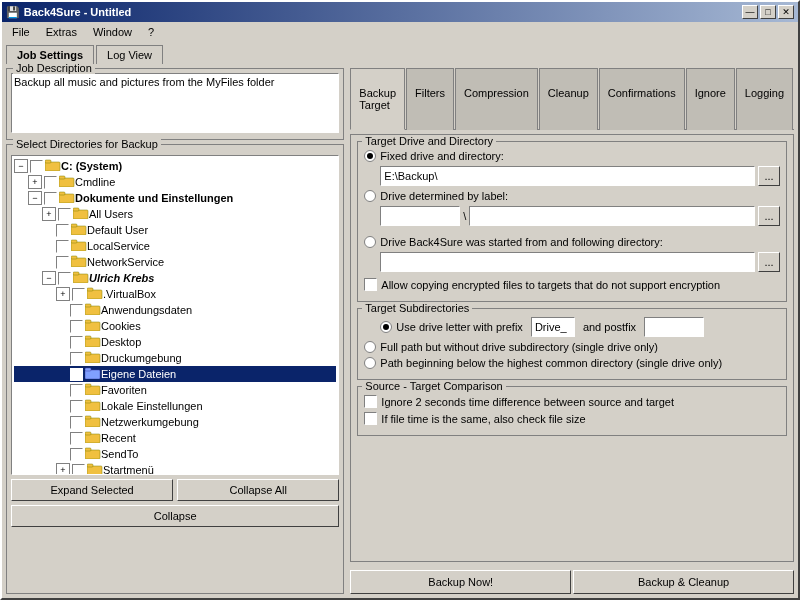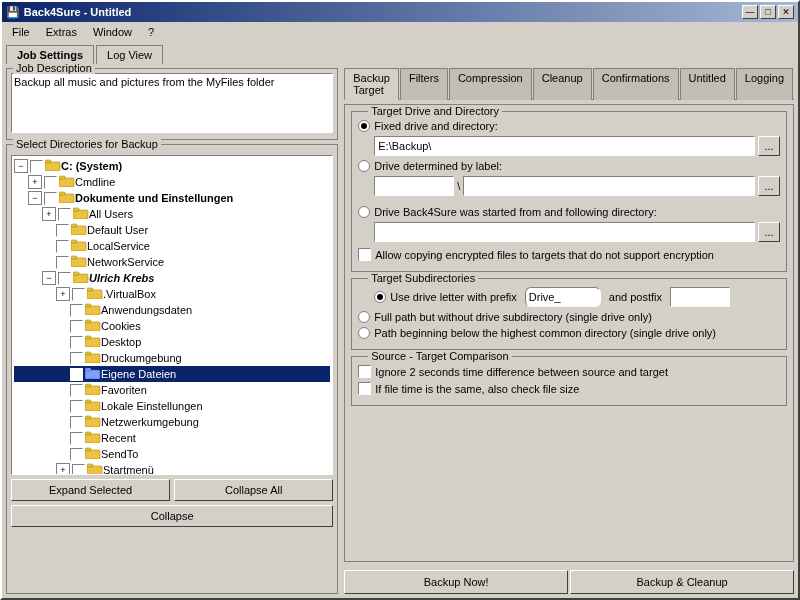--- a/index.html
+++ b/index.html
@@ -204,21 +204,21 @@
       flex: 1;
       display: flex;
       flex-direction: column;
       gap: 4px;
     }
     .tab-bar {
       display: flex;
       border-bottom: 1px solid #808080;
     }
     .tab {
-      padding: 3px 8px;
+      padding: 18px 8px;
       border: 1px solid #808080;
       border-bottom: none;
       background: #c0bdb5;
       cursor: pointer;
       font-size: 11px;
       margin-right: 1px;
       margin-bottom: -1px;
     }
     .tab.active {
       background: #d4d0c8;
@@ -236,21 +236,21 @@
     .section-group {
       border: 1px solid #808080;
       padding: 8px 6px 6px;
       position: relative;
       margin-bottom: 6px;
       background: #d4d0c8;
     }
     .section-group-title {
       position: absolute;
       top: -7px;
-      left: 16px;
+      left: 4px;
       background: #d4d0c8;
       padding: 0 3px;
       font-size: 11px;
     }
     .radio-row {
       display: flex;
       align-items: center;
       margin-bottom: 4px;
       gap: 4px;
     }
@@ -641,21 +641,21 @@
     </div>
 
     <div class="right-panel">
 
       <div class="tab-bar">
         <div class="tab active">Backup Target</div>
         <div class="tab">Filters</div>
         <div class="tab">Compression</div>
         <div class="tab">Cleanup</div>
         <div class="tab">Confirmations</div>
-        <div class="tab">Untitled</div>
+        <div class="tab">Ignore</div>
         <div class="tab">Logging</div>
       </div>
 
       <div class="tab-content">
 
         <div class="section-group">
           <span class="section-group-title">Target Drive and Directory</span>
 
           <div class="radio-row">
             <div class="radio checked"></div>
@@ -691,21 +691,21 @@
             <span>Allow copying encrypted files to targets that do not support encryption</span>
           </div>
         </div>
 
         <div class="section-group">
           <span class="section-group-title">Target Subdirectories</span>
 
           <div class="postfix-row" style="margin-bottom:4px; align-items:center;">
             <div class="radio checked"></div>
             <span style="margin-right:4px;">Use drive letter with prefix</span>
-            <input class="text-input" style="width: 76px; border-radius: 6px;" type="text" value="Drive_">
+            <input class="text-input" style="width: 44px;" type="text" value="Drive_">
             <span style="margin: 0 4px;">and postfix</span>
             <input class="text-input" style="width: 60px;" type="text" value="">
           </div>
 
           <div class="radio-row">
             <div class="radio"></div>
             <span>Full path but without drive subdirectory (single drive only)</span>
           </div>
 
           <div class="radio-row">

